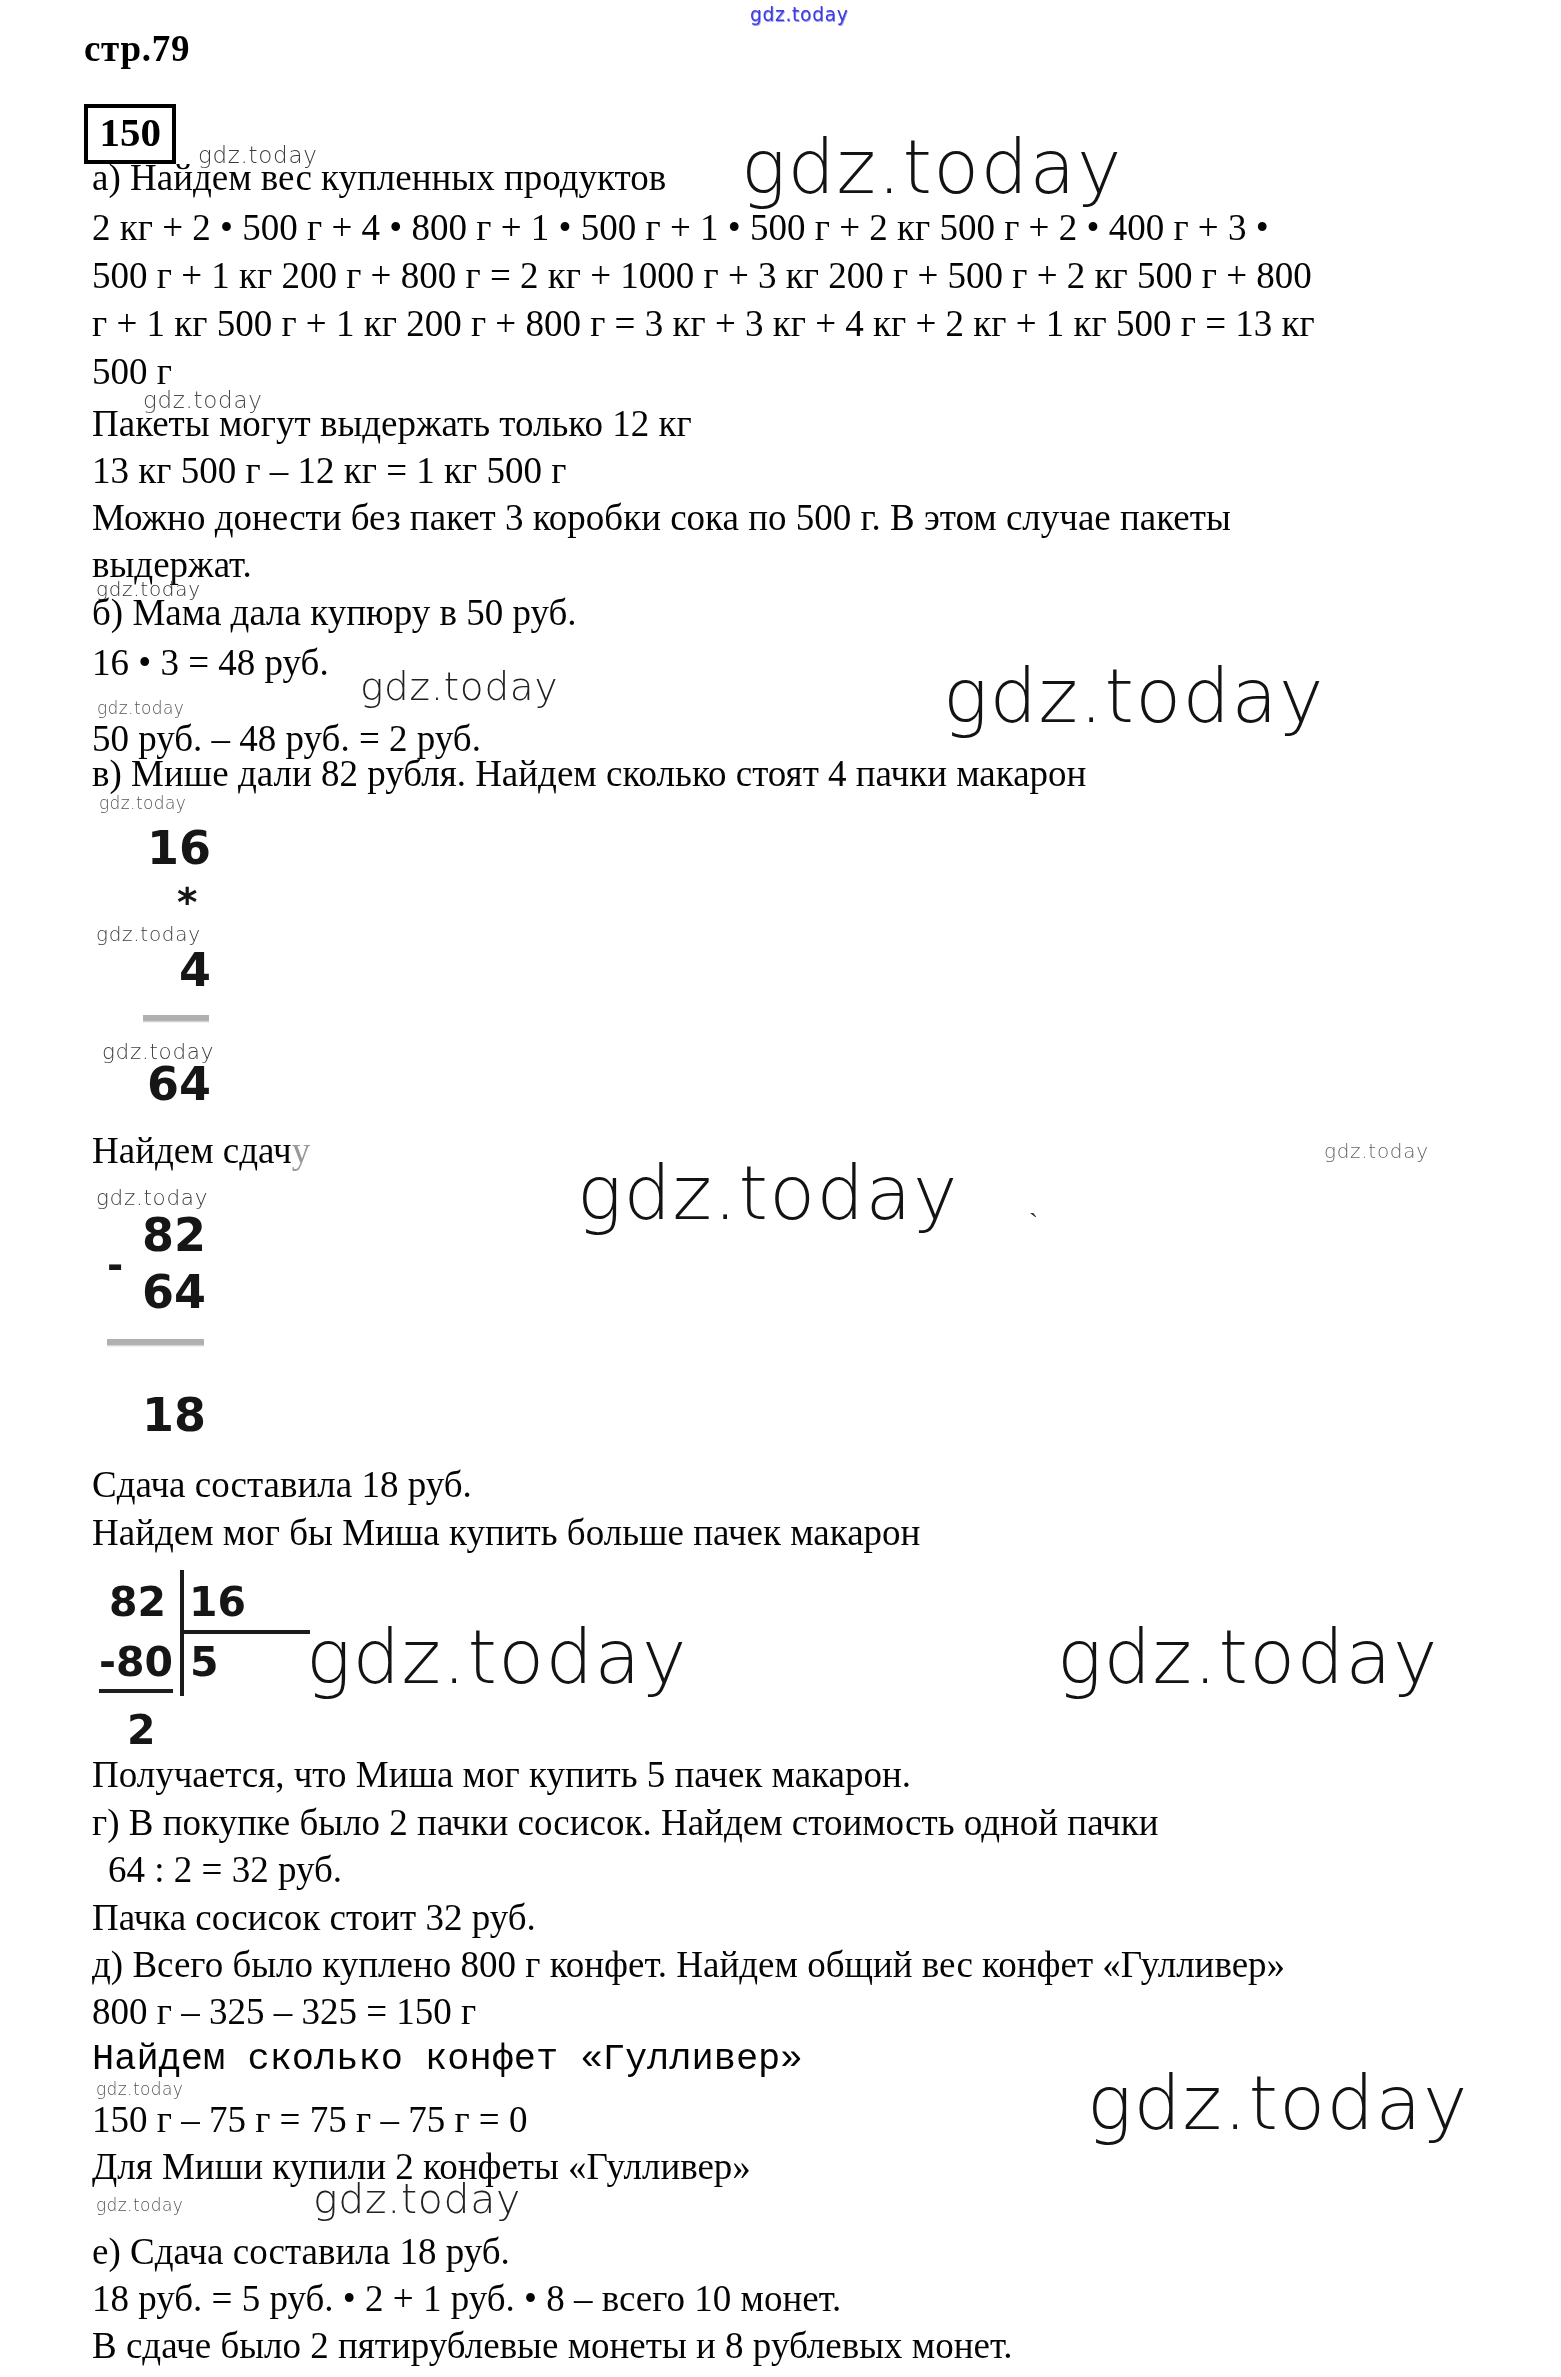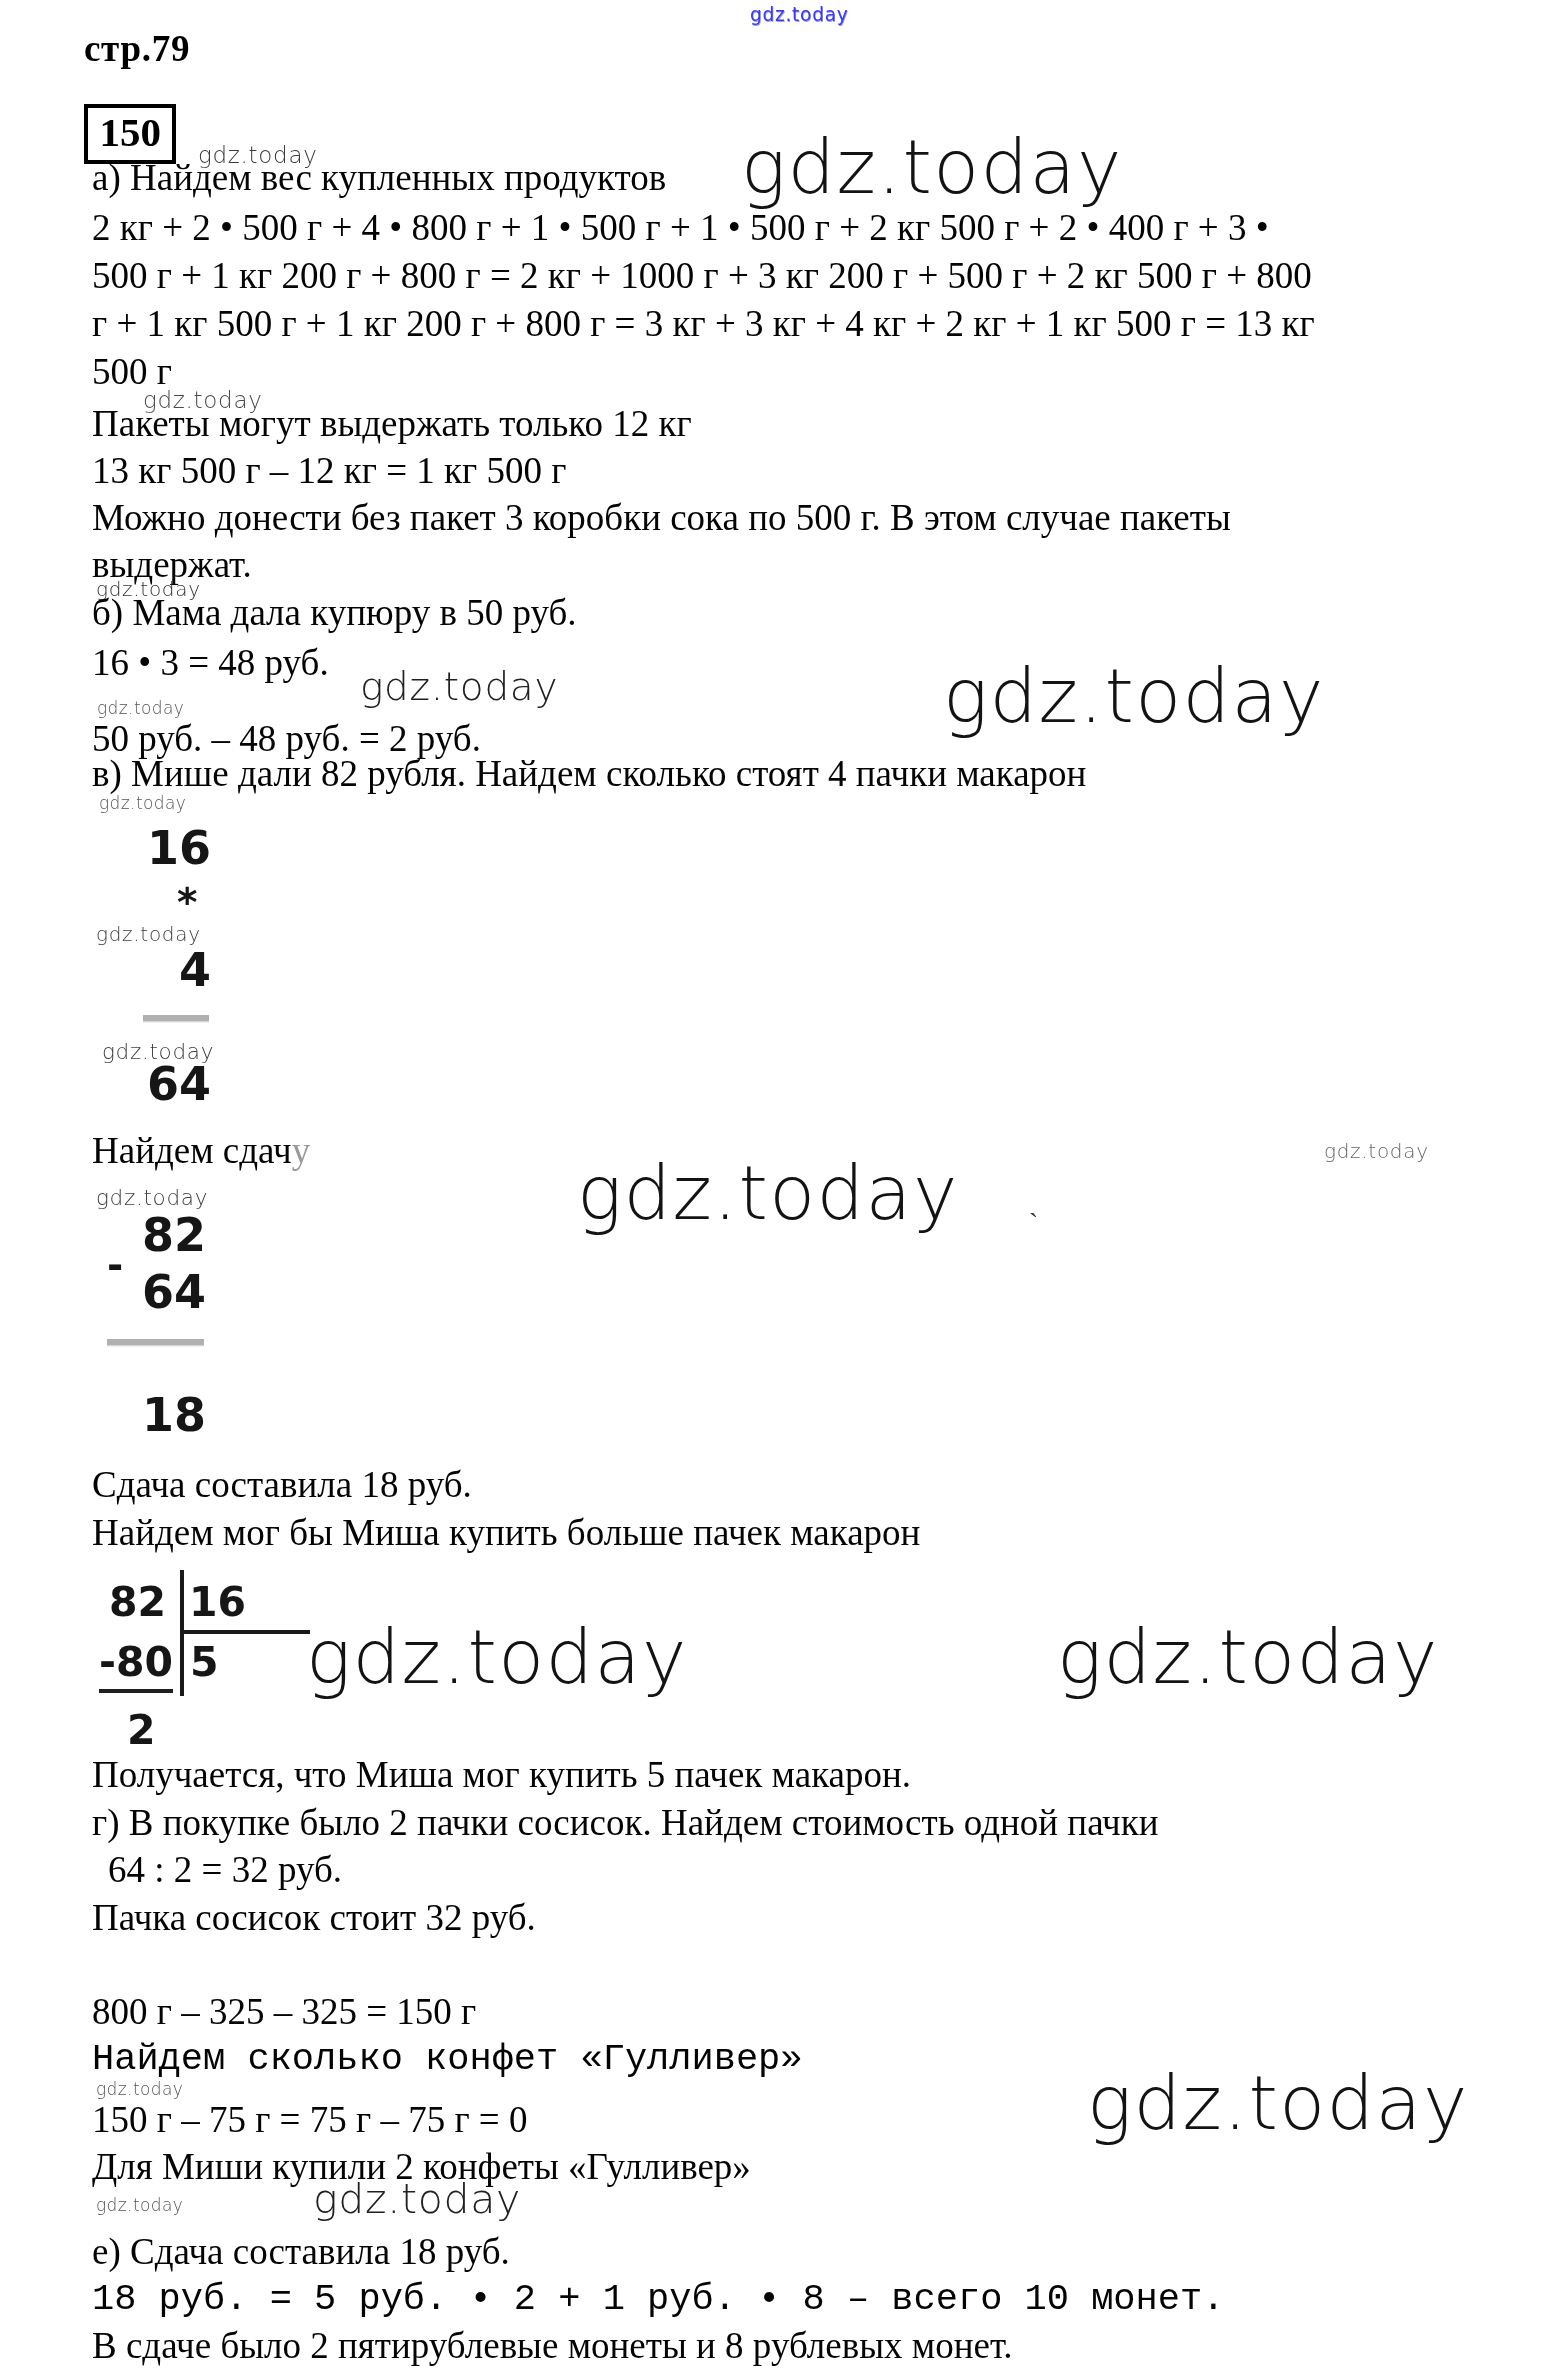--- a/index.html
+++ b/index.html
@@ -129,27 +129,28 @@
 
   <div class="wm wm-big" style="left:306px;top:1613px;">gdz.today</div>
   <div class="wm wm-big" style="left:1057px;top:1613px;">gdz.today</div>
 
   <div class="ln" style="left:92px;top:1754px;">Получается, что Миша мог купить 5 пачек макарон.</div>
 
   <div class="ln" style="left:92px;top:1802px;">г) В покупке было 2 пачки сосисок. Найдем стоимость одной пачки</div>
   <div class="ln" style="left:92px;top:1849px;margin-left:16px;">64 : 2 = 32 руб.</div>
   <div class="ln" style="left:92px;top:1897px;">Пачка сосисок стоит 32 руб.</div>
 
+  <div class="ln" style="left:92px;top:1944px;">д) Всего было куплено 800 г конфет. Найдем общий вес конфет «Гулливер»</div>
   <div class="ln" style="left:92px;top:1991px;">800 г – 325 – 325 = 150 г</div>
   <div class="ln" style="left:92px;top:2038px;font-family:Liberation Mono, monospace;">Найдем сколько конфет «Гулливер»</div>
   <div class="wm wm-xs" style="left:96px;top:2079px;">gdz.today</div>
   <div class="ln" style="left:92px;top:2099px;">150 г – 75 г = 75 г – 75 г = 0</div>
   <div class="wm wm-big" style="left:1087px;top:2059px;">gdz.today</div>
   <div class="ln" style="left:92px;top:2146px;">Для Миши купили 2 конфеты «Гулливер»</div>
   <div class="wm wm-xs" style="left:96px;top:2195px;">gdz.today</div>
   <div class="wm wm-med" style="left:313px;top:2175px;font-size:41px;">gdz.today</div>
 
   <div class="ln" style="left:92px;top:2231px;">е) Сдача составила 18 руб.</div>
-  <div class="ln" style="left:92px;top:2278px;font-family:Liberation Mono, monospace;">18 руб. = 5 руб. • 2 + 1 руб. • 8 – всего 10 монет.</div>
+  <div class="ln" style="left:92px;top:2278px;">18 руб. = 5 руб. • 2 + 1 руб. • 8 – всего 10 монет.</div>
   <div class="ln" style="left:92px;top:2325px;">В сдаче было 2 пятирублевые монеты и 8 рублевых монет.</div>
 
 </div>
 
 
 </body></html>

